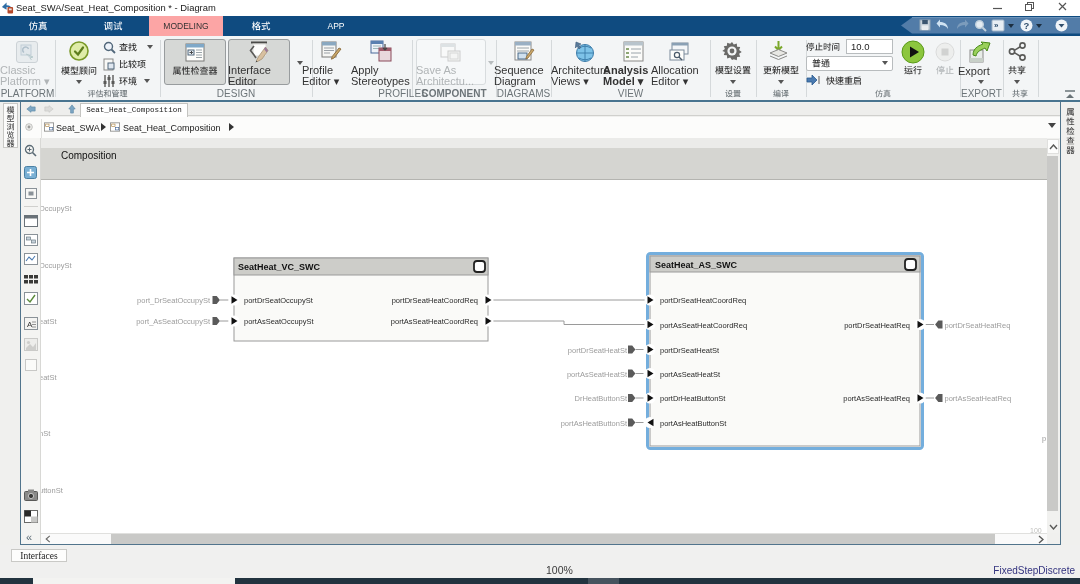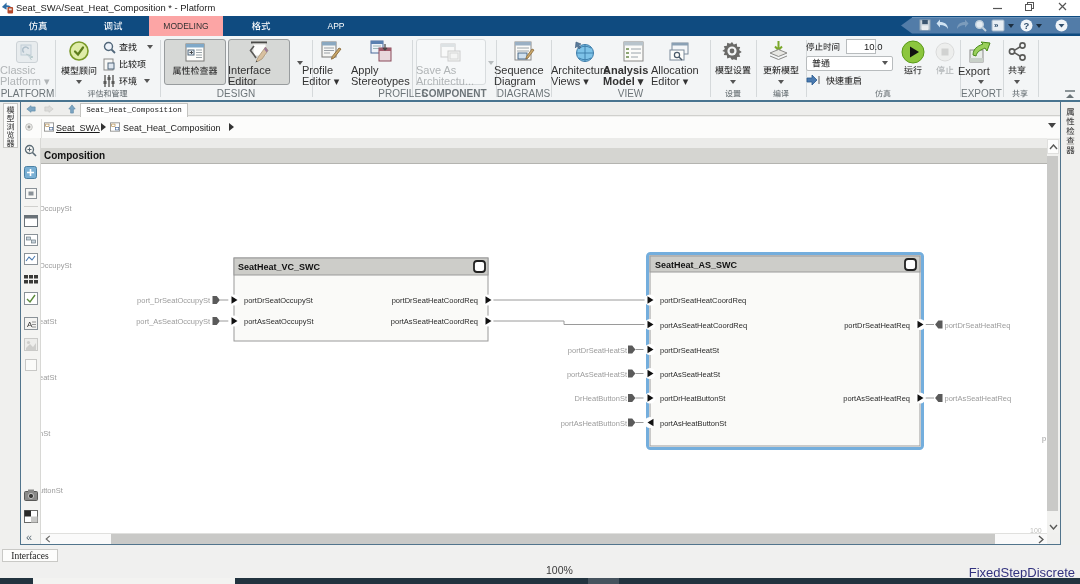--- a/index.html
+++ b/index.html
@@ -24,35 +24,35 @@
 #ribbonline { left:0; top:100px; width:1080px; height:2px; background:#49748f; }
 
 #docarea-bg { left:0; top:102px; width:1080px; height:443px; background:#f0f0ee; }
 .vtab { background:#fbfbfa; border:1px solid #c9c9c6; font-size:8.5px; color:#444; writing-mode:vertical-rl; text-align:center; }
 #doctabs { left:21px; top:103px; width:1039px; height:13px; background:#eeeeec; border-bottom:1px solid #d0d0cd; }
 #doctab-active { left:80px; top:103px; width:108px; height:14px; background:#ffffff; border:1px solid #c4c4c1; border-bottom:none; font-family:"Liberation Mono",monospace; font-size:7.6px; color:#222; text-align:center; line-height:13px; }
 #breadcrumb { left:21px; top:117px; width:1039px; height:22px; background:#fcfcfb; border-bottom:1px solid #d4d4d1; }
 #palette { left:21px; top:138px; width:20px; height:407px; background:#f4f4f2; border-right:1px solid #d8d8d5; }
 #canvas { left:41px; top:138px; width:1006px; height:395px; background:#ffffff; overflow:hidden; }
 #canvas-strip { left:0px; top:0px; width:1006px; height:10px; background:#ebebe9; }
-#comp-header { left:0px; top:10px; width:1006px; height:16px; background:#d5d5d1; border-bottom:1px solid #b4b4b0; font-weight:bold; font-size:10px; color:#111; line-height:15px; padding-left:3px; }
+#comp-header { left:0px; top:10px; width:1006px; height:32px; background:#d5d5d1; border-bottom:1px solid #b4b4b0; font-weight:normal; font-size:10px; color:#111; line-height:15px; padding-left:20px; }
 #vscroll { left:1047px; top:138px; width:13px; height:395px; background:#f1f1ef; }
 #hscroll { left:41px; top:533px; width:1006px; height:12px; background:#fafafa; border-top:1px solid #e0e0de; }
 .sborder { background:#51748c; }
 #rightstrip { left:1061px; top:102px; width:19px; height:443px; background:#f0f0ee; }
 
-#interfaces-tab { left:2px; top:549px; width:56px; height:13px; background:#fdfdfc; border:1px solid #c9c9c6; font-family:"Liberation Serif",serif; font-size:9.5px; color:#222; text-align:center; line-height:12px; }
+#interfaces-tab { left:11px; top:549px; width:56px; height:13px; background:#fdfdfc; border:1px solid #c9c9c6; font-family:"Liberation Serif",serif; font-size:9.5px; color:#222; text-align:center; line-height:12px; }
 #statusbar { left:0; top:545px; width:1080px; height:33px; background:#f0f0ef; }
 #taskbar { left:0; top:578px; width:1080px; height:6px; background:#22333f; }
 </style>
 </head>
 <body>
 
 <div class="abs" id="titlebar"></div>
-<div class="abs" id="title-text">Seat_SWA/Seat_Heat_Composition * - Platform</div>
+<div class="abs" id="title-text">Seat_SWA/Seat_Heat_Composition * - Diagram</div>
 <svg class="abs" style="left:1px;top:1px" width="13" height="13" viewBox="0 0 14 13">
   <path d="M1 6 L6 1 L6 4 C10 4 12 6 12 10 C10 7 8 6 6 6 L6 9 Z" fill="#2e6da4"></path>
   <rect x="7" y="6" width="6" height="7" rx="1" fill="#b5482a"></rect>
   <rect x="8.5" y="7.5" width="3" height="2" fill="#e8e0d8"></rect>
 </svg>
 <svg class="abs" style="left:993px;top:4px" width="9" height="9" viewBox="0 0 9 9">
     <path d="M0 4.5 H9" stroke="#555" stroke-width="1.2"></path>
   </svg>
 <svg class="abs" style="left:1025px;top:2px" width="9" height="9" viewBox="0 0 9 9">
     <rect x="2.5" y="0.5" width="6" height="6" fill="none" stroke="#555" stroke-width="1"></rect>
@@ -264,21 +264,21 @@
 <div class="abs caret" style="left:730px;top:80px;"></div>
 
 <svg class="abs" style="left:768px;top:40px" width="21" height="22" viewBox="0 0 21 22">
  <path d="M10.5 1 v9 m-3.5 -3.5 l3.5 3.5 l3.5 -3.5" stroke="#7aa82a" stroke-width="2" fill="none"></path>
  <path d="M2 13 l8.5 -3.5 L19 13 l-8.5 3.5 Z" fill="#e8e8e4" stroke="#8a8a88"></path>
  <path d="M2 16 l8.5 3.5 L19 16" fill="none" stroke="#8a8a88"></path>
 </svg>
 
 <div class="abs caret" style="left:778px;top:80px;"></div>
 
-<div class="abs" style="left:846px;top:39px;width:30px;height:15px;background:#fff;border:1px solid #b8bcbe;font-size:9.5px;color:#222;line-height:13px;padding-left:17px;">10.0</div>
+<div class="abs" style="left:846px;top:39px;width:47px;height:15px;background:#fff;border:1px solid #b8bcbe;font-size:9.5px;color:#222;line-height:13px;padding-left:4px;">10.0</div>
 <div class="abs" style="left:806px;top:56px;width:87px;height:15px;background:#fff;border:1px solid #b8bcbe;border-radius:2px;font-size:11px;color:#222;line-height:13px;padding-left:5px;"></div>
 <div class="abs caret" style="left:882px;top:61px;"></div>
 <svg class="abs" style="left:806px;top:74px" width="14" height="12" viewBox="0 0 14 12">
  <path d="M1 4 h5 v-3 l5 5 l-5 5 v-3 h-5 Z" fill="#4a7ab0" stroke="#2a5a90" stroke-width="0.8"></path>
  <path d="M13 2 v8" stroke="#888" stroke-width="1.4"></path>
 </svg>
 
 <svg class="abs" style="left:901px;top:40px" width="24" height="24" viewBox="0 0 24 24">
  <circle cx="12" cy="12" r="11" fill="#8cc63e"></circle>
  <circle cx="12" cy="12" r="11" fill="none" stroke="#5a9a1a" stroke-width="1"></circle>
@@ -333,21 +333,21 @@
 <svg class="abs" style="left:25px;top:123px" width="8" height="8" viewBox="0 0 11 11">
  <circle cx="5.5" cy="5.5" r="4.6" fill="#ececea" stroke="#b0b0ae"></circle>
  <circle cx="5.5" cy="5.5" r="2" fill="#9a9a98"></circle>
 </svg>
 <div class="abs" style="left:41px;top:119px;width:1px;height:19px;background:#e0e0de;"></div>
 <svg class="abs" style="left:44px;top:122px" width="10" height="10" viewBox="0 0 12 11">
  <rect x="0.5" y="0.5" width="11" height="10" fill="#fff" stroke="#8a8a88"></rect>
  <rect x="2" y="2" width="4" height="3" fill="none" stroke="#b08a4a" stroke-width="0.8"></rect>
  <rect x="6.5" y="6" width="4" height="3" fill="none" stroke="#4a6a9a" stroke-width="0.8"></rect>
 </svg>
-<div class="abs" style="left:56px;top:123px;font-size:9px;color:#1a1a1a;text-decoration:underline;">Seat_SWA</div>
+<div class="abs" style="left:56px;top:123px;font-size:9px;color:#1a1a1a;">Seat_SWA</div>
 <div class="abs" style="left:101px;top:123px;width:0;height:0;border-top:4px solid transparent;border-bottom:4px solid transparent;border-left:5px solid #333;"></div>
 <svg class="abs" style="left:110px;top:122px" width="10" height="10" viewBox="0 0 12 11">
  <rect x="0.5" y="0.5" width="11" height="10" fill="#fff" stroke="#8a8a88"></rect>
  <rect x="2" y="2" width="4" height="3" fill="none" stroke="#b08a4a" stroke-width="0.8"></rect>
  <rect x="6.5" y="6" width="4" height="3" fill="none" stroke="#4a6a9a" stroke-width="0.8"></rect>
 </svg>
 <div class="abs" style="left:123px;top:123px;font-size:9px;color:#1a1a1a;">Seat_Heat_Composition</div>
 <div class="abs" style="left:229px;top:123px;width:0;height:0;border-top:4px solid transparent;border-bottom:4px solid transparent;border-left:5px solid #333;"></div>
 <div class="abs" style="left:1048px;top:123px;width:0;height:0;border-left:4px solid transparent;border-right:4px solid transparent;border-top:5px solid #444;"></div>
 <div class="abs" id="palette"></div>
@@ -545,21 +545,21 @@
     <path d="M1 1 L5 4.5 L1 8" fill="none" stroke="#5a5a58" stroke-width="1.4"></path>
   </svg>
 <div class="abs" id="rightstrip"></div>
 <div class="abs sborder" style="left:20px;top:102px;width:1px;height:443px;"></div>
 <div class="abs sborder" style="left:1060px;top:102px;width:1px;height:443px;"></div>
 <div class="abs sborder" style="left:20px;top:544px;width:1041px;height:1px;"></div>
 
 <div class="abs" id="statusbar"></div>
 <div class="abs" id="interfaces-tab">Interfaces</div>
 <div class="abs" style="left:546px;top:564px;font-size:10.5px;color:#3a3a3a;">100%</div>
-<div class="abs" style="left:0;top:565px;width:1075px;text-align:right;font-size:13px;color:#33337f;">FixedStepDiscrete</div>
+<div class="abs" style="left:0;top:565px;width:1075px;text-align:right;font-size:10px;color:#33337f;">FixedStepDiscrete</div>
 <div class="abs" id="taskbar"></div>
 <div class="abs" style="left:33px;top:578px;width:202px;height:6px;background:#f3f3f1;"></div>
 <div class="abs" style="left:588px;top:578px;width:31px;height:6px;background:#46535e;"></div>
 <svg class="abs" style="left:0;top:0;pointer-events:none" width="1080" height="584" viewBox="0 0 1080 584">
     <defs>
       <path id="c4eff" d="M96-67L96-58L32-58L32-67ZM83-45L83-36L55-36L55-45ZM90-45Q90-45 90-44Q90-43 90-42Q90-42 90-41Q89-30 89-22Q88-14 87-9Q87-4 86-1Q85 2 84 4Q82 6 80 6Q78 7 76 7Q74 8 70 8Q66 8 62 7Q62 5 61 3Q60 1 59-1Q63-1 67-1Q70-1 72-1Q73-1 74-1Q75-1 76-2Q77-3 78-8Q78-12 79-21Q80-29 80-43L80-45ZM59-62Q58-52 57-42Q56-31 54-22Q52-13 47-5Q42 3 34 8Q33 7 31 5Q29 3 28 2Q35-3 39-10Q43-17 45-26Q47-34 48-43Q49-53 49-62ZM67-84Q68-81 70-77Q71-72 72-70L62-67Q62-70 60-74Q59-79 58-82ZM34-82Q31-73 27-65Q23-56 18-49Q13-42 8-36Q8-37 7-39Q6-41 5-42Q4-44 3-45Q7-50 12-56Q16-63 20-70Q23-77 26-84ZM16 8L16-58L24-66L24-66L24 8Z"></path>
       <path id="c771f" d="M58-4Q58-4 59-5Q60-6 61-7Q62-8 63-9Q64-10 64-10Q70-8 76-6Q81-4 86-2Q92 0 95 2Q95 2 94 3Q94 3 93 4Q92 5 90 6Q89 7 88 8Q88 8 88 8Q84 6 80 4Q75 2 70 0Q64-2 58-4ZM6-18Q6-18 9-18Q13-18 20-18Q26-18 34-18Q42-18 50-18Q58-18 66-18Q74-18 81-18Q87-18 91-18Q95-18 95-18Q95-18 95-17Q95-16 95-14Q95-13 95-12Q95-11 95-11Q95-11 91-11Q87-11 81-11Q74-11 66-11Q58-11 50-11Q42-11 34-11Q26-11 20-11Q13-11 9-11Q6-11 6-11Q6-11 6-12Q6-13 6-14Q6-16 6-17Q6-18 6-18ZM8-76Q8-76 12-76Q15-76 21-76Q27-76 35-76Q42-76 50-76Q58-76 66-76Q73-76 79-76Q85-76 88-76Q92-76 92-76Q92-76 92-75Q92-74 92-73Q92-71 92-70Q92-69 92-69Q92-69 88-69Q85-69 79-69Q73-69 66-69Q58-69 50-69Q42-69 35-69Q27-69 21-69Q15-69 12-69Q8-69 8-69Q8-69 8-70Q8-71 8-73Q8-74 8-75Q8-76 8-76ZM34-10Q34-10 35-9Q36-9 37-8Q38-7 39-6Q41-6 41-5Q42-4 42-4Q38-2 32 0Q27 3 21 5Q15 7 10 8Q8 7 7 5Q5 3 3 2Q9 0 14-2Q20-4 26-6Q31-8 34-10ZM24-52Q24-52 27-52Q29-52 34-52Q38-52 44-52Q49-52 55-52Q60-52 65-52Q69-52 72-52Q75-52 75-52Q75-52 75-51Q75-50 75-49Q75-48 75-47Q75-46 75-46Q75-46 72-46Q69-46 65-46Q60-46 55-46Q49-46 44-46Q38-46 34-46Q29-46 27-46Q24-46 24-46Q24-46 24-47Q24-48 24-49Q24-50 24-51Q24-52 24-52ZM24-41Q24-41 27-41Q29-41 34-41Q38-41 44-41Q49-41 55-41Q60-41 65-41Q69-41 72-41Q75-41 75-41Q75-41 75-40Q75-39 75-38Q75-36 75-35Q75-34 75-34Q75-34 72-34Q69-34 65-34Q60-34 55-34Q49-34 44-34Q38-34 34-34Q29-34 27-34Q24-34 24-34Q24-34 24-35Q24-36 24-38Q24-39 24-40Q24-41 24-41ZM24-29Q24-29 27-29Q29-29 34-29Q38-29 44-29Q49-29 55-29Q60-29 65-29Q69-29 72-29Q75-29 75-29Q75-29 75-28Q75-28 75-26Q75-25 75-24Q75-23 75-23Q75-23 72-23Q69-23 65-23Q60-23 55-23Q49-23 44-23Q38-23 34-23Q29-23 27-23Q24-23 24-23Q24-23 24-24Q24-25 24-26Q24-28 24-28Q24-29 24-29ZM20-63Q20-63 23-63Q26-63 32-63Q37-63 44-63Q50-63 57-63Q63-63 69-63Q74-63 78-63Q81-63 81-63Q81-63 81-61Q81-58 81-54Q81-50 81-44Q81-39 81-34Q81-29 81-24Q81-20 81-18Q81-15 81-15Q81-15 80-15Q79-15 78-15Q76-15 75-15Q74-15 73-15Q72-15 72-15Q72-15 72-17Q72-20 72-23Q72-27 72-32Q72-36 72-40Q72-45 72-49Q72-52 72-55Q72-57 72-57Q72-57 69-57Q67-57 63-57Q59-57 55-57Q50-57 45-57Q41-57 37-57Q33-57 31-57Q28-57 28-57Q28-57 28-55Q28-52 28-49Q28-45 28-40Q28-36 28-32Q28-27 28-23Q28-20 28-17Q28-15 28-15Q28-15 27-15Q26-15 25-15Q24-15 23-15Q21-15 20-15Q20-15 20-15Q20-15 20-18Q20-20 20-24Q20-29 20-34Q20-39 20-44Q20-50 20-54Q20-58 20-61Q20-63 20-63ZM54-84Q54-84 54-82Q54-79 54-76Q54-72 54-69Q54-65 54-63Q54-60 54-60Q54-60 53-60Q52-60 50-60Q49-60 48-60Q46-60 46-60Q45-60 45-60Q45-60 45-63Q45-65 45-69Q45-72 45-76Q45-79 45-82Q45-84 45-84Q45-84 46-84Q46-84 48-84Q49-84 50-84Q52-84 53-84Q54-84 54-84Z"></path>
       <path id="c8c03" d="M46-42Q46-36 46-30Q45-23 44-16Q43-10 41-3Q38 3 35 8Q34 8 33 7Q32 6 30 5Q29 4 28 3Q33-3 35-11Q37-19 37-27Q38-35 38-42L38-80L46-80ZM88-80L88-72L43-72L43-80ZM93-2Q93 1 92 3Q91 5 89 7Q87 8 83 8Q80 8 75 8Q74 7 74 5Q74 4 73 2Q72 1 72 0Q76 0 79 0Q82 0 83 0Q85 0 85-2L85-80L93-80ZM79-62L79-55L52-55L52-62ZM81-46L81-39L50-39L50-46ZM69-70L69-41L61-41L61-70ZM78-32L78-8L55-8L55-15L71-15L71-25L55-25L55-32ZM58-32L58-3L51-3L51-32ZM16-82Q18-80 21-78Q24-75 27-72Q30-70 31-67L25-61Q24-63 21-66Q18-69 15-72Q12-75 10-77ZM15-2L17-5L33-18L36-10Q31-6 27-3Q24 0 22 2Q20 3 19 4Q18 5 17 6ZM22-53L22-44L4-44L4-53ZM17 6L12 0Q13-1 14-3Q15-4 16-7Q17-9 17-12L17-53L26-53L26-6Z"></path>
       <path id="c8bd5" d="M17-83Q20-80 23-78Q26-75 28-73Q31-70 32-68L26-62Q24-64 22-67Q20-69 17-72Q14-75 11-77ZM16-2L18-5L37-17L39-9Q33-5 29-2Q25 1 23 2Q20 4 19 4Q18 5 18 6ZM23-53L23-44L5-44L5-53ZM96-64L96-55L35-55L35-64ZM65-42L65-34L38-34L38-42ZM56-37L56-7L48-6L48-37ZM36-7Q42-8 50-10Q58-13 67-15L68-7Q60-5 53-2Q45 0 38 2ZM84-83Q87-80 90-76Q93-72 95-69L88-65Q87-67 86-70Q84-72 82-75Q80-77 78-79ZM76-84Q76-71 76-59Q77-47 78-37Q79-28 80-20Q81-13 83-8Q85-4 87-4Q88-4 89-8Q90-12 90-19Q91-18 92-17Q94-16 95-15Q96-14 97-14Q96-7 95-3Q94 1 92 4Q91 6 89 7Q88 8 86 8Q82 8 79 3Q75-1 73-9Q71-17 70-28Q68-40 68-54Q67-68 67-84ZM18 6L13-2Q15-3 16-5Q18-7 18-10L18-53L27-53L27-3Z"></path>
       <path id="c683c" d="M83-74L83-66L56-66L56-74ZM89-29L89 8L80 8L80-21L54-21L54 8L46 8L46-29ZM85-4L85 4L50 4L50-4ZM67-82Q64-75 60-69Q56-63 52-57Q48-52 43-48Q42-49 41-50Q40-51 38-52Q37-53 36-54Q43-59 49-67Q54-76 58-84ZM82-74L84-74L90-71Q86-62 81-54Q76-46 69-40Q63-34 55-30Q47-25 39-22Q38-24 37-26Q35-28 34-30Q42-32 49-36Q56-40 62-46Q69-51 73-58Q78-64 81-72L81-74ZM55-68Q58-61 64-54Q70-47 79-41Q87-35 98-32Q97-31 96-30Q95-29 94-27Q93-26 92-25Q81-28 73-35Q64-41 58-49Q52-56 49-64ZM40-63L40-55L5-55L5-63ZM28-84L28 8L19 8L19-84ZM25-56Q23-50 22-43Q20-37 17-31Q15-24 12-19Q10-14 7-10Q6-12 5-14Q4-17 3-18Q5-22 8-26Q10-31 12-36Q15-41 16-47Q18-52 19-58ZM28-51Q28-50 30-48Q32-46 34-44Q36-41 38-39Q40-37 40-36L35-29Q34-31 33-33Q31-36 29-39Q28-41 26-44Q24-46 23-48Z"></path>

